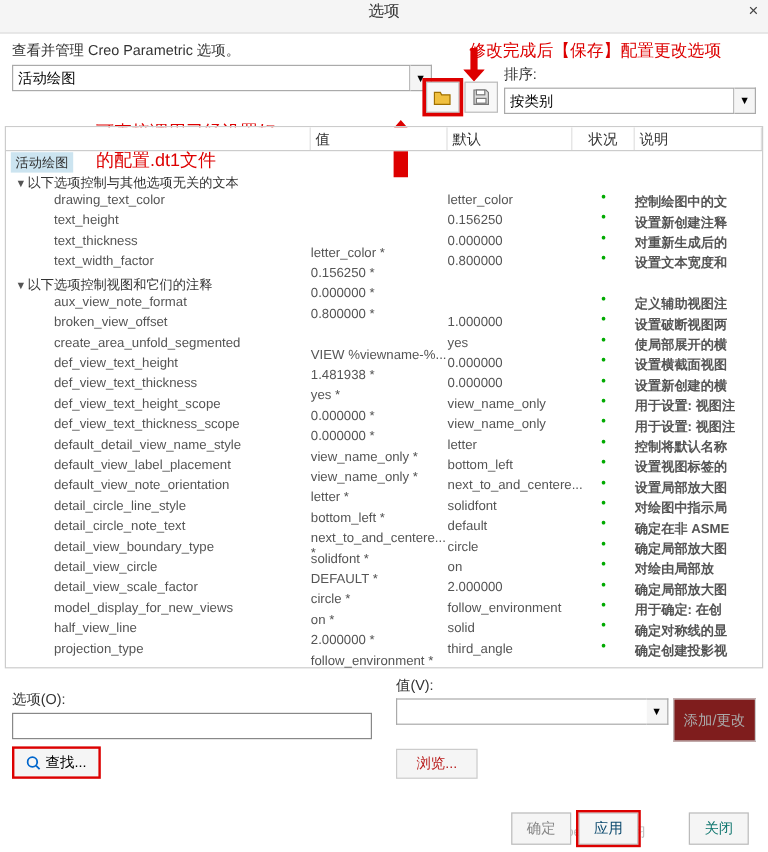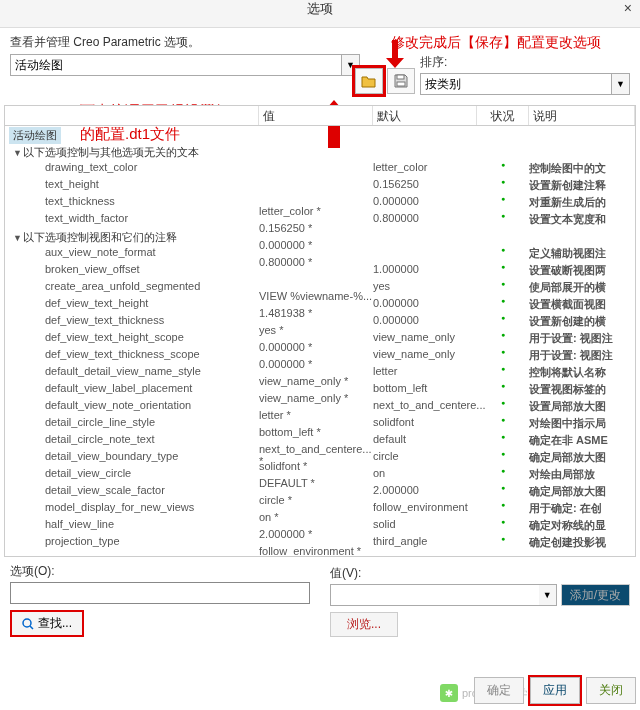--- a/index.html
+++ b/index.html
@@ -30,25 +30,25 @@
 .grouprow { display: flex; align-items: center; padding: 1px 0 1px 8px; color: #333; }
 .grouprow .tw { width: 10px; font-size: 9px; color: #555; }
 .datarow { display: flex; height: 17px; color: #555; }
 .datarow .c1 { width: 254px; padding-left: 40px; } .datarow .c2 { width: 114px; margin-top: 44px; } .datarow .c3 { width: 104px; } .datarow .c4 { width: 52px; text-align: center; color: #0a0; font-size: 7px; } .datarow .c5 { flex: 1; white-space: nowrap; overflow: hidden; font-weight: bold; }
 .bottom { padding: 6px 10px; }
 .brow { display: flex; gap: 20px; align-items: flex-end; }
 .bcol { flex: 1; }
 .txtfield { width: 100%; height: 22px; border: 1px solid #888; padding: 0 4px; font-size: 12px; }
 .findbtn { margin-top: 6px; border: 2px solid #d00; background: #f5f5f5; padding: 3px 10px; font-size: 12px; display: inline-flex; align-items: center; gap: 4px; }
 .browse-disabled { margin-top: 6px; border: 1px solid #ccc; background: #f5f5f5; padding: 3px 16px; color: #b91c1c; font-size: 12px; display: inline-block; }
-.addbtn { height: 22px; padding: 0 8px; border: 1px solid #ccc; background: #0c4a6e; color: #aaa; margin-left: 4px; font-size: 12px; }
-.footer { position: absolute; bottom: 6px; right: 4px; display: flex; gap: 6px; }
+.addbtn { height: 36px; padding: 0 8px; border: 1px solid #ccc; background: #7f1d1d; color: #aaa; margin-left: 4px; font-size: 12px; }
+.footer { position: absolute; bottom: 6px; right: 16px; display: flex; gap: 6px; }
 .fbtn { border: 1px solid #bbb; background: #f5f5f5; padding: 4px 12px; font-size: 12px; color: #888; }
 .fbtn.apply { outline: 2px solid #d00; color: #0c4a6e; font-family: Liberation Serif, serif; }
-.fbtn.close-b { color: #4d7c0f; }
+.fbtn.close-b { color: #0f766e; margin-left: 36px; }
 .wechat { position: absolute; bottom: 8px; left: 440px; display: flex; align-items: center; gap: 4px; opacity: .6; font-size: 11px; color: #888; }
 .wcicon { width: 18px; height: 18px; border-radius: 3px; background: #2dc100; display: flex; align-items: center; justify-content: center; color: #fff; font-size: 10px; }
 svg.arrow { position: absolute; }
 </style>
 </head>
 <body>
 
 <div class="titlebar">
   <span class="title">选项</span>
   <span class="close">×</span>

